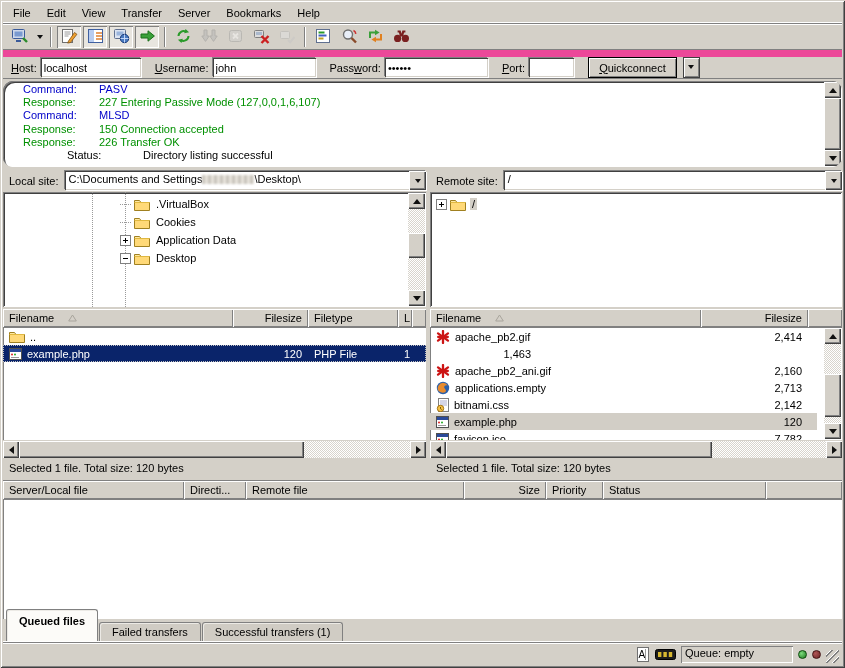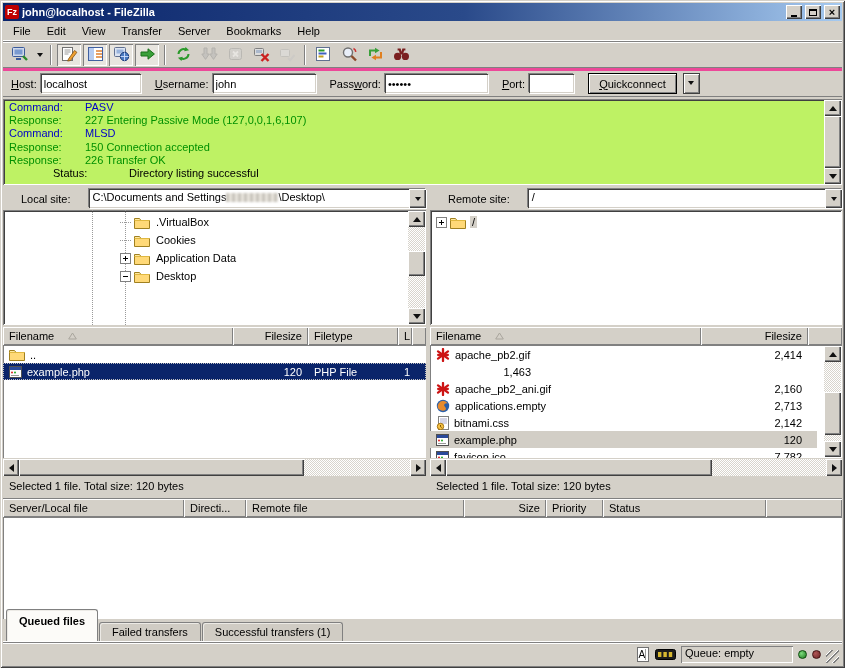--- a/index.html
+++ b/index.html
@@ -23,43 +23,43 @@
   .menubar{height:20px;flex:0 0 20px;display:flex;align-items:center;padding-left:2px;border-bottom:1px solid #fff;}
   .menu-item{padding:3px 8px;cursor:default;}
   .toolbar{height:27px;flex:0 0 27px;display:flex;align-items:center;padding-left:4px;border-top:1px solid #808080;border-bottom:1px solid #808080;box-shadow:0 1px 0 #fff inset;}
   .tb-btn{width:24px;height:22px;display:flex;align-items:center;justify-content:center;margin:0 1px;}
   .tb-btn.pressed{background:#e8e5df;box-shadow:inset 1px 1px 0 #808080, inset -1px -1px 0 #fff;}
   .tb-btn.disabled svg{filter:grayscale(1) opacity(.45);}
   .tb-drop{width:13px;height:22px;display:flex;align-items:center;justify-content:center;}
   .tb-sep{width:2px;height:20px;border-left:1px solid #808080;border-right:1px solid #fff;margin:0 4px;}
   .tri-down{width:0;height:0;border:3.5px solid transparent;border-top:4px solid #101010;margin-top:4px;display:inline-block;}
   
-  .qc{height:29px;flex:0 0 29px;display:flex;align-items:center;padding-left:8px;border-top:3px solid #ec4899;border-bottom:1px solid #808080;}
+  .qc{height:29px;flex:0 0 29px;display:flex;align-items:center;padding-left:8px;border-top:7px solid #ec4899;border-bottom:1px solid #808080;}
   .qc label{margin-right:4px;}
   .field{height:19px;border:0;background:#fff;font-family:"Liberation Sans",sans-serif;font-size:11px;padding:1px 3px;
     box-shadow:inset 1px 1px 0 #404040, inset -1px -1px 0 #d4d0c8, 1px 1px 0 #fff, -1px -1px 0 #808080;outline:none;margin-right:14px;}
   .qcbtn{height:21px;background:#d4d0c8;border:1px solid #000;font-family:"Liberation Sans",sans-serif;font-size:11px;
     padding:1px 10px;box-shadow:inset 1px 1px 0 #fff, inset -1px -1px 0 #808080;margin-right:6px;}
   .qcdrop{height:21px;width:17px;background:#d4d0c8;border:1px solid #404040;box-shadow:inset 1px 1px 0 #fff, inset -1px -1px 0 #808080;padding:0;}
   
-  .log{flex:0 0 86px;background:#bef264;margin:2px 0 2px 0;position:relative;
-    box-shadow:inset 1px 1px 0 #808080, inset -1px -1px 0 #fff, inset 2px 2px 0 #404040;padding:2px 20px 2px 6px;overflow:hidden;}
+  .log{flex:0 0 86px;background:#ffffff;margin:2px 0 2px 0;position:relative;
+    box-shadow:inset 1px 1px 0 #808080, inset -1px -1px 0 #fff, inset 2px 2px 0 #404040;padding:2px 20px 2px 20px;overflow:hidden;border-radius:10px;}
   .log-line{line-height:13.2px;white-space:nowrap;}
   .log-label{display:inline-block;width:76px;}
   .log-command{color:#0000c8;}
   .log-response{color:#009000;}
   .log-status{color:#000;margin-left:44px;}
   .log .vscroll{position:absolute;top:1px;right:1px;bottom:1px;}
   
   .panes{display:flex;flex:0 0 307px;gap:4px;margin-top:1px;}
   .pane{display:flex;flex-direction:column;}
   .pane.local{width:423px;flex:0 0 423px;}
   .pane.remote{flex:1;}
   .siterow{height:21px;flex:0 0 21px;display:flex;align-items:center;}
-  .sitelabel{padding:0 18px;flex:0 0 auto;text-align:center;}
+  .sitelabel{padding:0 6px;flex:0 0 auto;text-align:center;}
   .combo{flex:1;height:19px;background:#fff;display:flex;
     box-shadow:inset 1px 1px 0 #404040, inset -1px -1px 0 #d4d0c8, 1px 1px 0 #fff, -1px -1px 0 #808080;}
   .combo-val{flex:1;padding:2px 4px;white-space:nowrap;overflow:hidden;}
   .combo-btn{width:17px;background:#d4d0c8;display:flex;align-items:center;justify-content:center;
     box-shadow:inset 1px 1px 0 #fff, inset -1px -1px 0 #404040, inset -2px -2px 0 #808080;}
   .redact{display:inline-block;width:52px;height:9px;vertical-align:-1px;
     background:repeating-linear-gradient(90deg,#c8c4bc 0 3px,#e8e4dc 3px 6px);filter:blur(1px);}
   .tree{flex:1;background:#fff;position:relative;margin-top:1px;overflow:hidden;
     box-shadow:inset 1px 1px 0 #808080, inset -1px -1px 0 #fff, inset 2px 2px 0 #404040;padding-top:3px;}
   .guide{position:absolute;top:0;bottom:0;border-left:1px dotted #9a9a9a;}
@@ -125,33 +125,20 @@
   .led-green{background:radial-gradient(circle at 35% 35%,#7ddb7d,#1f7a1f);border:1px solid #0c4a0c;}
   .led-red{background:radial-gradient(circle at 35% 35%,#b05656,#6a2424);border:1px solid #441414;}
   .grip{width:13px;height:13px;align-self:flex-end;margin-bottom:2px;
     background:repeating-linear-gradient(135deg,transparent 0 3px,#fff 3px 4px,#808080 4px 5px);}
 </style>
 </head>
 <body>
 
 <div class="window">
 
-  <div class="titlebar">
-    <span class="app-icon">Fz</span>
-    <span class="title">john@localhost - FileZilla</span>
-    <span class="winbtn">
-        <span class="glyph-min"></span>
-      </span>
-    <span class="winbtn">
-        <span class="glyph-max"></span>
-      </span>
-    <span class="winbtn">
-        <span class="glyph-x">×</span>
-      </span>
-  </div>
 
   <div class="menubar" id="menubar">
       <div class="menu-item">File</div>
       <div class="menu-item">Edit</div>
       <div class="menu-item">View</div>
       <div class="menu-item">Transfer</div>
       <div class="menu-item">Server</div>
       <div class="menu-item">Bookmarks</div>
       <div class="menu-item">Help</div>
     </div>

